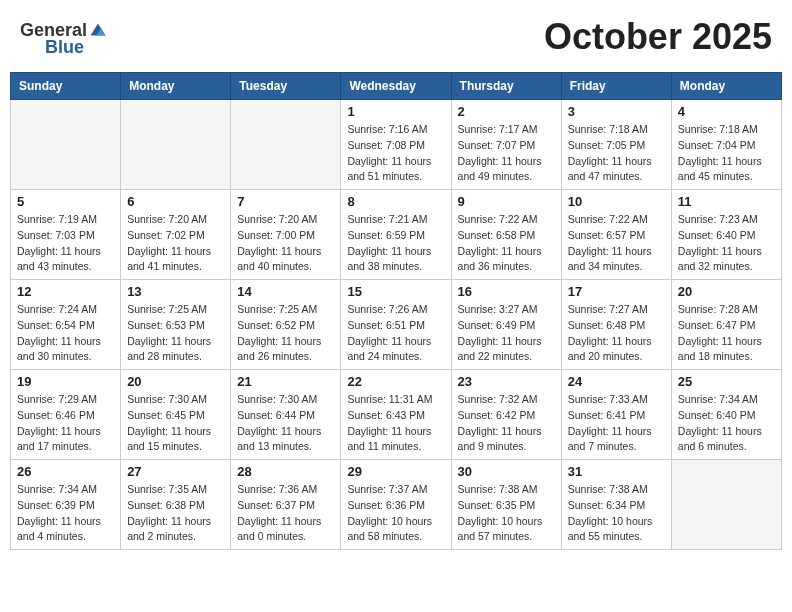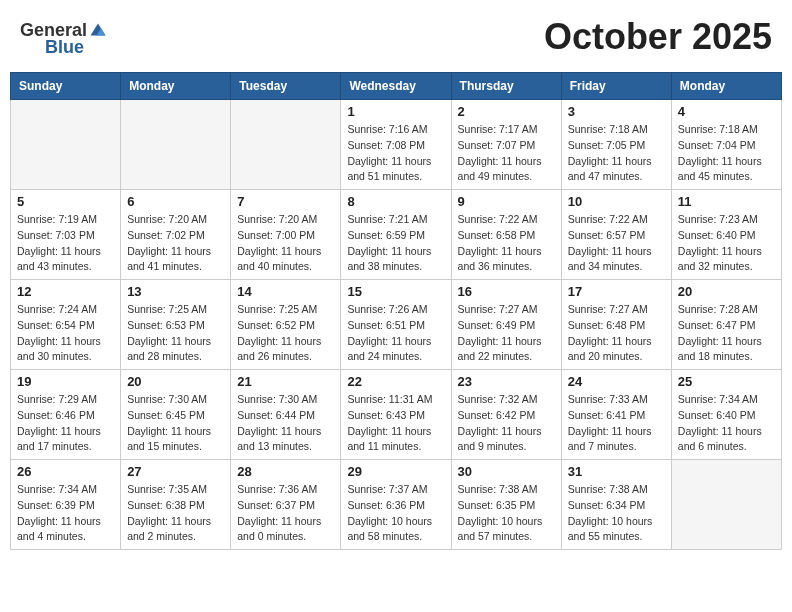--- a/index.html
+++ b/index.html
@@ -231,21 +231,21 @@
         </td>
         <td>
           <div class="day-number">15</div>
           <div class="day-info">Sunrise: 7:26 AM
 Sunset: 6:51 PM
 Daylight: 11 hours
 and 24 minutes.</div>
         </td>
         <td>
           <div class="day-number">16</div>
-          <div class="day-info">Sunrise: 7:27 AM
+          <div class="day-info">Sunrise: 3:27 AM
 Sunset: 6:49 PM
 Daylight: 11 hours
 and 22 minutes.</div>
         </td>
         <td>
           <div class="day-number">17</div>
           <div class="day-info">Sunrise: 7:27 AM
 Sunset: 6:48 PM
 Daylight: 11 hours
 and 20 minutes.</div>

